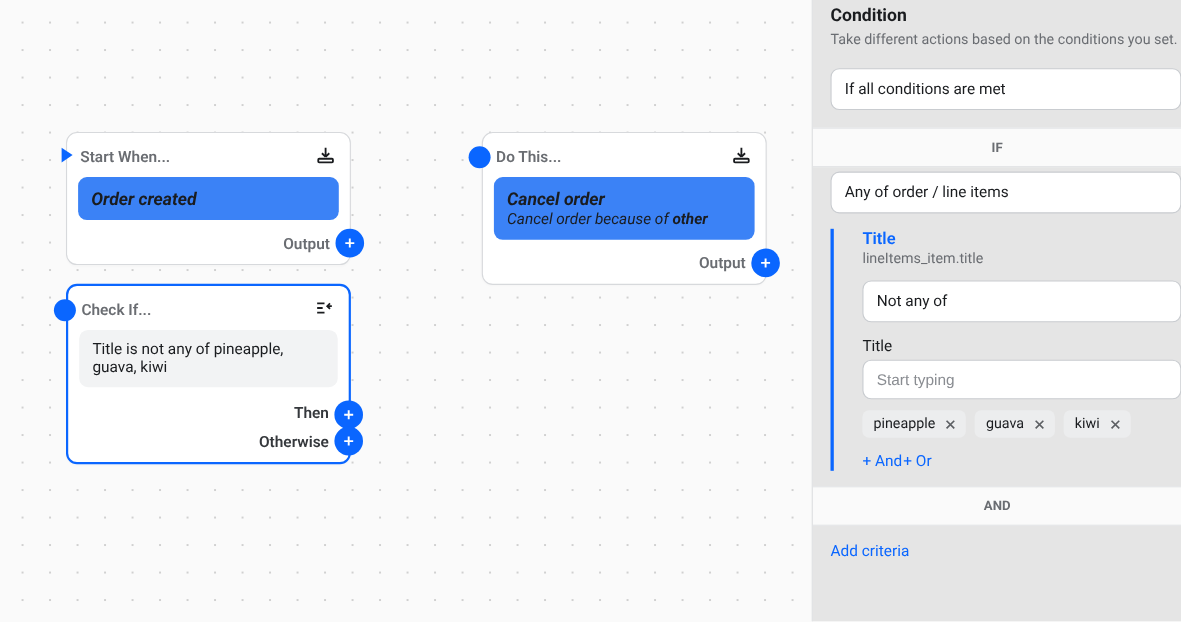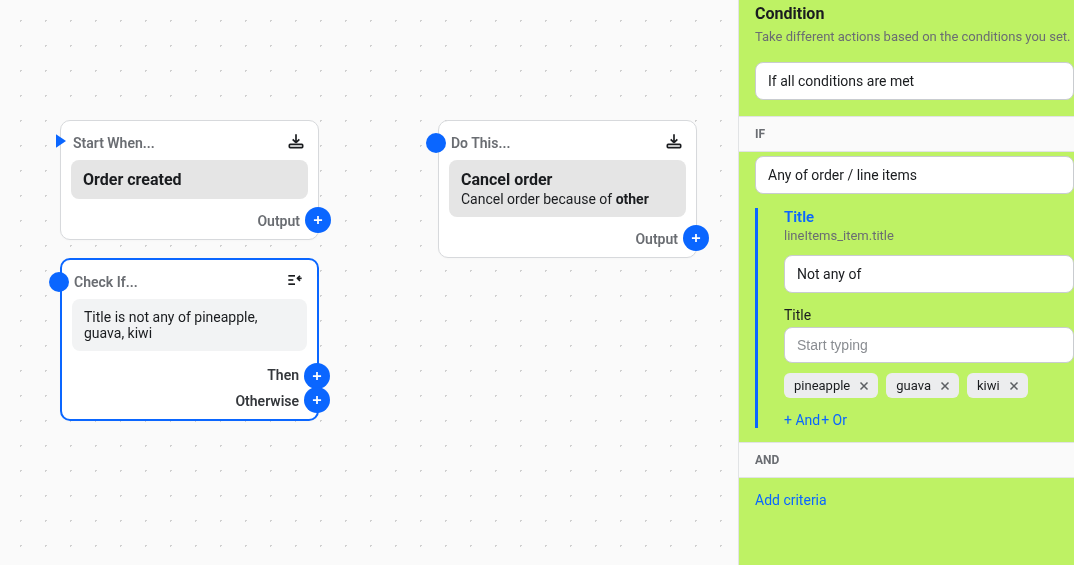--- a/index.html
+++ b/index.html
@@ -32,23 +32,24 @@
     display: flex;
     align-items: center;
     padding: 10px 12px 6px 12px;
     color: #6a6d72;
     font-size: 14px;
     font-weight: 600;
   }
   .node-header .spacer { flex: 1; }
   .node-body {
     margin: 0 10px 10px 10px;
-    background: #e5e5e5;
+    background: #3b82f6;
     border-radius: 8px;
     padding: 10px 12px;
+    font-style: italic;
   }
   .node-title {
     font-weight: 700;
     font-size: 16px;
     color: #1a1c1f;
   }
   .node-subtitle {
     font-size: 14px;
     color: #1a1c1f;
     margin-top: 2px;
@@ -114,21 +115,21 @@
     inset: 0;
     pointer-events: none;
   }
   
   .panel {
     position: absolute;
     right: 0;
     top: 0;
     bottom: 0;
     width: 336px;
-    background: #bef264;
+    background: #e5e5e5;
     border-left: 1px solid #e1e3e5;
     overflow-y: auto;
   }
   .panel-pad { padding: 0 0 0 16px; }
   .panel-title {
     font-size: 16px;
     font-weight: 700;
     color: #1a1c1f;
     padding-top: 4px;
   }
@@ -149,20 +150,21 @@
     cursor: pointer;
   }
   .if-header {
     border-top: 1px solid #e1e3e5;
     border-bottom: 1px solid #e1e3e5;
     padding: 10px 16px;
     font-size: 12px;
     font-weight: 700;
     color: #6a6d72;
     background: #fafafa;
+    text-align: center;
   }
   .criteria-block {
     border-left: 3px solid #0a66ff;
     margin: 14px 0 14px 16px;
     padding-left: 26px;
   }
   .criteria-title {
     color: #0a66ff;
     font-size: 15px;
     font-weight: 600;

